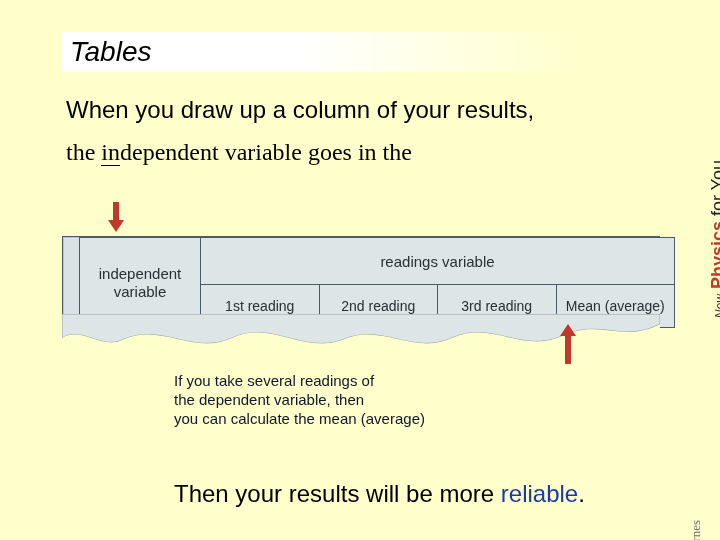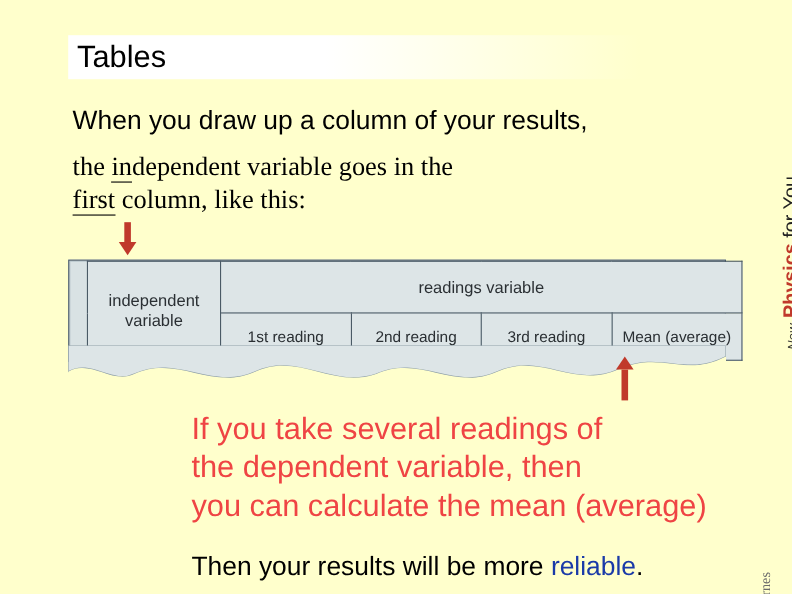--- a/index.html
+++ b/index.html
@@ -17,20 +17,21 @@
   .title {
     position: absolute;
     top: 32px;
     left: 62px;
     padding: 4px 12px 4px 8px;
     font-size: 28px;
     color: #000;
     background: linear-gradient(to right, #ffffff 0%, #ffffff 45%, #ffffcc 100%);
     width: 520px;
     box-sizing: border-box;
+    font-style: italic;
   }
   .p1 {
     position: absolute;
     top: 96px;
     left: 66px;
     font-size: 24px;
     color: #000;
   }
   .p2 {
     position: absolute;
@@ -122,32 +123,31 @@
     top: 314px;
     width: 598px;
     height: 44px;
     pointer-events: none;
   }
 
   .p3 {
     position: absolute;
     top: 372px;
     left: 174px;
-    font-size: 28px;
-    color: #ef4444;
+    font-size: 15px;
+    color: #0f172a;
     line-height: 1.25;
   }
   .p3 .line { display: block; }
   .p4 {
     position: absolute;
     top: 480px;
     left: 174px;
     font-size: 24px;
     color: #000;
-    margin-top: 22px;
   }
   .reliable { color: #1a3aa8; }
 
   .side-brand {
     position: absolute;
     right: 6px;
     top: 0;
     height: 540px;
     width: 40px;
   }
@@ -179,23 +179,20 @@
 </head>
 <body>
 
 <div class="title">Tables</div>
 
 <div class="p1">When you draw up a column of your results,</div>
 
 <div class="p2">
   <span class="line">
     <span>the </span><span class="u">in</span><span>dependent variable goes in the</span>
-  </span>
-  <span class="line">
-    <span class="u">first</span><span> column, like this:</span>
   </span>
 </div>
 
 <div class="arrow-down" style="top:202px; left:108px;">
   <div class="shaft"></div>
     <div class="head"></div>
 </div>
 
 <div class="table-wrap">
   <table class="tbl">

